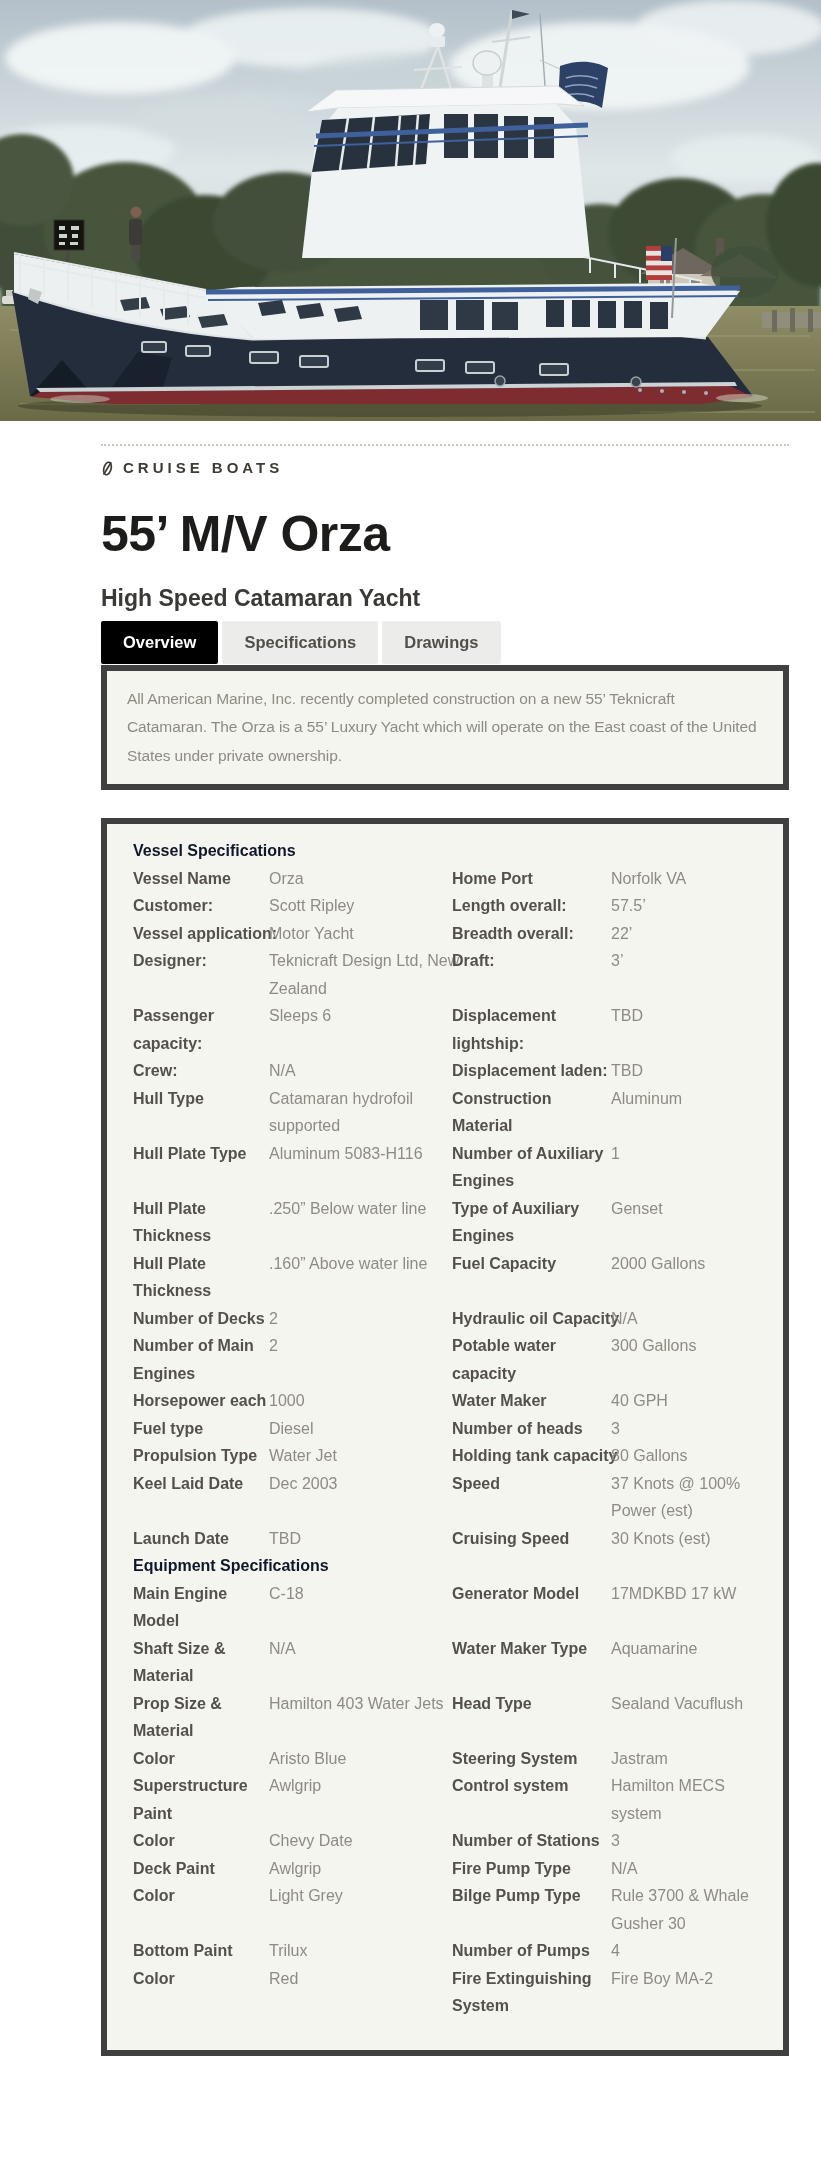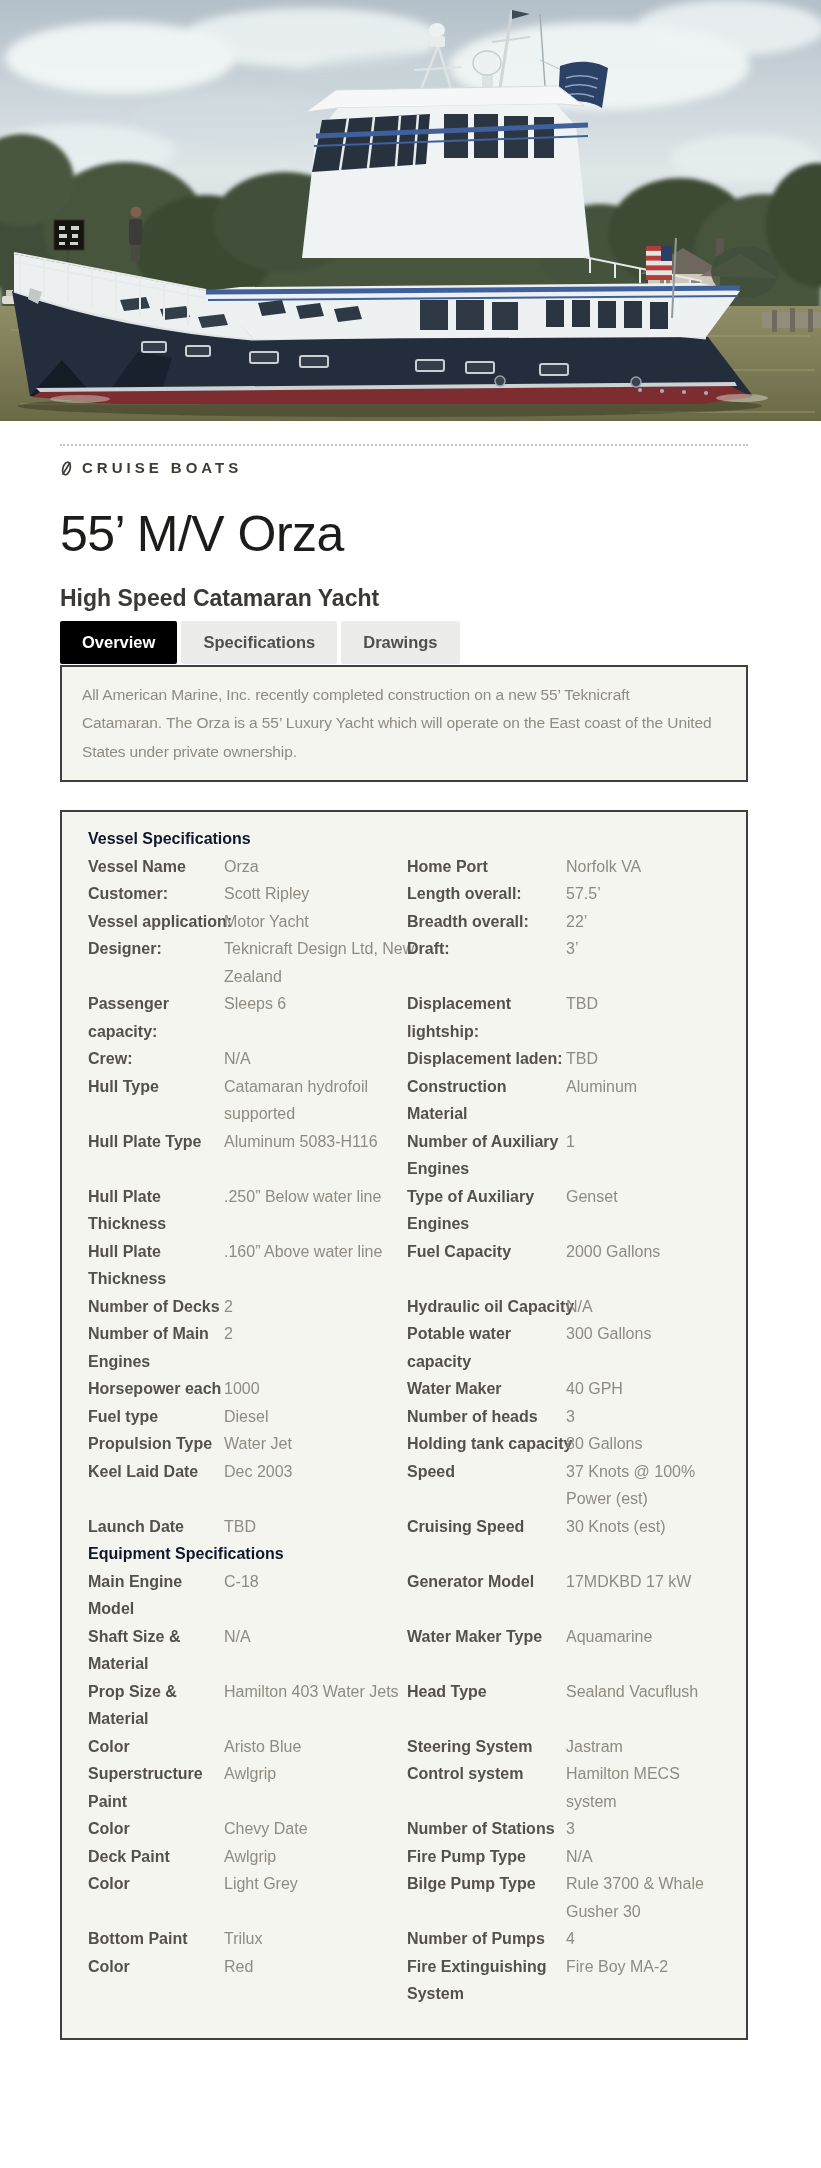--- a/index.html
+++ b/index.html
@@ -4,39 +4,39 @@
 <style>
   html,body { margin:0; padding:0; }
   body {
     width:821px; background:#ffffff;
     font-family:"Liberation Sans", sans-serif;
     -webkit-font-smoothing:antialiased;
     padding-bottom:48px;
   }
   .hero { width:821px; height:421px; overflow:hidden; display:block; }
   .hero svg { display:block; }
-  .content { width:688px; margin-left:60px; }
+  .content { width:688px; margin-left:101px; }
   .divider { border:none; border-top:2px dotted #c9c6bd; margin:23px 0 0 0; height:0; }
   .breadcrumb {
     display:inline-flex; align-items:center; gap:9px; margin-top:13px;
     font-size:15px; font-weight:700; letter-spacing:4px; line-height:18px;
     color:#3e3b35; text-decoration:none; cursor:pointer;
   }
   .bc-icon { display:inline-flex; }
   .bc-icon svg { display:block; }
-  h1.page-title { margin:25px 0 0 0; font-size:50px; line-height:56px; font-weight:400; color:#1d1c1a; letter-spacing:-0.5px; }
+  h1.page-title { margin:25px 0 0 0; font-size:50px; line-height:56px; font-weight:700; color:#1d1c1a; letter-spacing:-0.5px; }
   h2.page-subtitle { margin:23px 0 0 0; font-size:23px; line-height:27px; font-weight:700; color:#3a3935; }
   .tabs { display:flex; gap:4px; margin-top:9px; }
   .tab {
     display:block; padding:10px 22px; background:#ececea; color:#514f4a;
     font-size:16.5px; font-weight:700; line-height:23px; text-decoration:none;
     border-radius:2px; cursor:pointer; white-space:nowrap;
   }
   .tab.active { background:#000000; color:#ffffff; }
-  .card { background:#f5f5ef; border:2px solid #404040; box-sizing:border-box; width:688px; }
+  .card { background:#f5f5ef; border:6px solid #404040; box-sizing:border-box; width:688px; }
   .intro-card { margin-top:1px; padding:14px 20px; }
   .intro-text {
     margin:0; font-size:15.5px; line-height:28.5px; letter-spacing:-0.1px;
     color:#8e8c82; white-space:pre-line;
   }
   .spec-card { margin-top:28px; padding:13px 26px 30px 26px; }
   table.spec { border-collapse:collapse; table-layout:fixed; width:100%; }
   table.spec td {
     padding:0; vertical-align:top; font-size:16px; line-height:27.5px;
     white-space:pre; overflow:visible;

